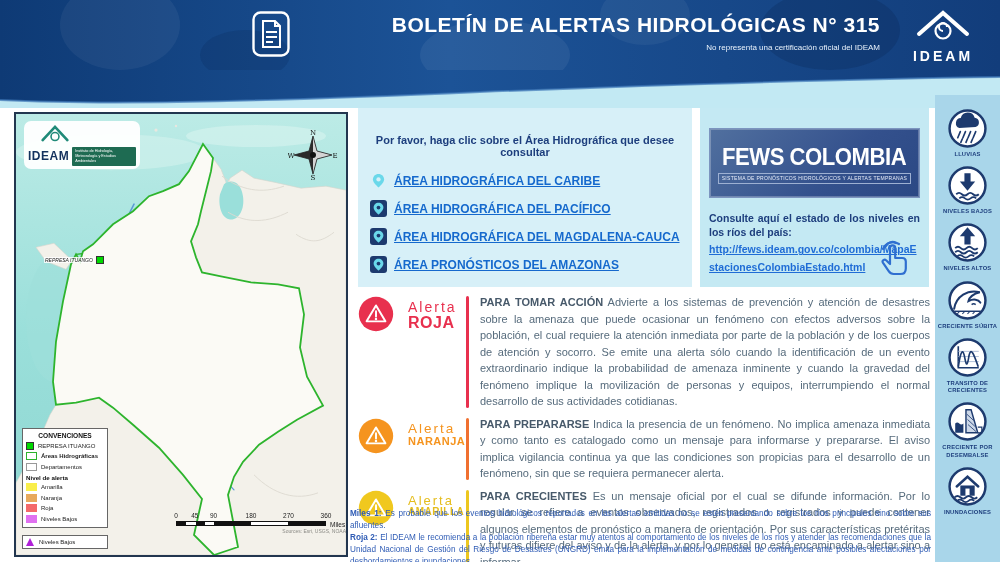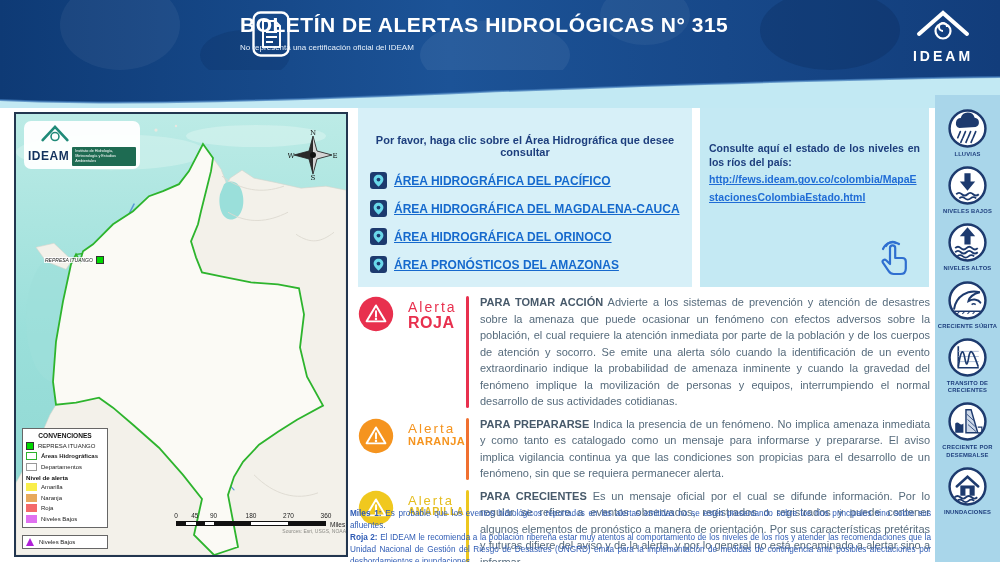--- a/index.html
+++ b/index.html
@@ -7,21 +7,21 @@
               font-family:"Liberation Sans", sans-serif; }
   #stage { position:relative; width:1000px; height:562px; background:#fff; }
 
   
   .band { position:absolute; left:0; top:0; width:1000px; height:108px; background:#c2e9f3; }
   .hdr-rect { position:absolute; left:0; top:0; width:1000px; height:70px;
               background:linear-gradient(to right,#0e3a75,#1c5397 45%,#123d7b); overflow:hidden; }
   .blob { position:absolute; border-radius:50%; }
   .hdr-wave { position:absolute; left:0; top:70px; width:1000px; height:40px; display:block; }
   .doc-icon { position:absolute; left:252px; top:11px; width:38px; height:46px; }
-  .hdr-text { position:absolute; left:240px; top:13px; width:640px; text-align:left; color:#fff; }
+  .hdr-text { position:absolute; left:240px; top:13px; width:640px; text-align:right; color:#fff; }
   .hdr-title { font-size:21px; font-weight:bold; letter-spacing:.5px; white-space:nowrap; }
   .hdr-sub { margin-top:5px; font-size:8px; line-height:1.45; color:#e8f2fc; }
   .hdr-logo { position:absolute; right:12px; top:4px; width:90px; text-align:center; color:#fff; }
   .hdr-logo .lg-name { font-size:14px; font-weight:bold; letter-spacing:3px; }
 
   
   .sidebar { position:absolute; right:0; top:95px; width:65px; height:467px; background:#a9d6ea;
              display:flex; flex-direction:column; align-items:center; padding-top:13px; }
   .sb-item { display:flex; flex-direction:column; align-items:center; margin-bottom:7px; width:64px; }
   .sb-circle { width:41px; height:41px; display:block; }
@@ -446,20 +446,29 @@
       </div>
       <span class="miles">Miles</span>
       <div class="sources">Sources: Esri, USGS, NOAA</div>
     </div>
   </div>
 
   <div class="links-panel">
     <div class="lp-title">Por favor, haga clic sobre el Área Hidrográfica que desee consultar</div>
 
     <div class="lp-row">
+      <span class="pin-wrap">
+        <svg width="15" height="15" viewBox="0 0 16 16">
+            <path d="M8,1 C4.5,1 2,3.6 2,7 C2,10.5 8,15.5 8,15.5 C8,15.5 14,10.5 14,7 C14,3.6 11.5,1 8,1 Z" fill="#6ad8ea"></path>
+            <circle cx="8" cy="6.8" r="2.3" fill="#d7f0f8"></circle>
+          </svg>
+      </span>
+      <a class="lp-link">ÁREA HIDROGRÁFICA DEL CARIBE</a>
+    </div>
+    <div class="lp-row">
       <span class="pin-wrap dark">
         <svg width="13" height="13" viewBox="0 0 16 16">
             <path d="M8,1 C4.5,1 2,3.6 2,7 C2,10.5 8,15.5 8,15.5 C8,15.5 14,10.5 14,7 C14,3.6 11.5,1 8,1 Z" fill="#6ad8ea"></path>
             <circle cx="8" cy="6.8" r="2.3" fill="#1d3a6e"></circle>
           </svg>
       </span>
       <a class="lp-link">ÁREA HIDROGRÁFICA DEL PACÍFICO</a>
     </div>
     <div class="lp-row">
       <span class="pin-wrap dark">
@@ -470,34 +479,29 @@
       </span>
       <a class="lp-link">ÁREA HIDROGRÁFICA DEL MAGDALENA-CAUCA</a>
     </div>
     <div class="lp-row">
       <span class="pin-wrap dark">
         <svg width="13" height="13" viewBox="0 0 16 16">
             <path d="M8,1 C4.5,1 2,3.6 2,7 C2,10.5 8,15.5 8,15.5 C8,15.5 14,10.5 14,7 C14,3.6 11.5,1 8,1 Z" fill="#6ad8ea"></path>
             <circle cx="8" cy="6.8" r="2.3" fill="#1d3a6e"></circle>
           </svg>
       </span>
-      <a class="lp-link">ÁREA HIDROGRÁFICA DEL ORINOCO</a>
-    </div>
-    <div class="lp-row">
-      <span class="pin-wrap dark">
-        <svg width="13" height="13" viewBox="0 0 16 16">
-            <path d="M8,1 C4.5,1 2,3.6 2,7 C2,10.5 8,15.5 8,15.5 C8,15.5 14,10.5 14,7 C14,3.6 11.5,1 8,1 Z" fill="#6ad8ea"></path>
-            <circle cx="8" cy="6.8" r="2.3" fill="#1d3a6e"></circle>
-          </svg>
-      </span>
       <a class="lp-link">ÁREA PRONÓSTICOS DEL AMAZONAS</a>
     </div>
   </div>
 
   <div class="fews-panel">
+    <div class="fews-banner">
+      <span class="fews-title">FEWS COLOMBIA</span>
+      <span class="fews-sub">SISTEMA DE PRONÓSTICOS HIDROLÓGICOS Y ALERTAS TEMPRANAS</span>
+    </div>
     <div class="fews-prompt">Consulte aquí el estado de los niveles en los ríos del país:</div>
     <a class="fews-url">http://fews.ideam.gov.co/colombia/MapaEstacionesColombiaEstado.html</a>
     <svg class="hand-icon" viewBox="0 0 40 44">
       <g fill="none" stroke="#2f6fd0" stroke-width="2.2" stroke-linecap="round" stroke-linejoin="round">
         <path d="M11,9 A7,7 0 0 1 21,6"></path>
         <path d="M8,12 A11,11 0 0 1 24,7"></path>
         <path d="M15,11 a2.6,2.6 0 0 1 5.2,0 v10 h7 c2.2,0 3.6,1.2 3.6,3.4 v7 c0,3.4 -2.2,5.6 -5.6,5.6 h-6.5 c-2,0 -3.8,-1 -5,-2.8 l-5.8,-8.6 c-1.2,-1.9 1.5,-4 3.2,-2.3 l3.9,3.7 z"></path>
       </g>
     </svg>
   </div>

